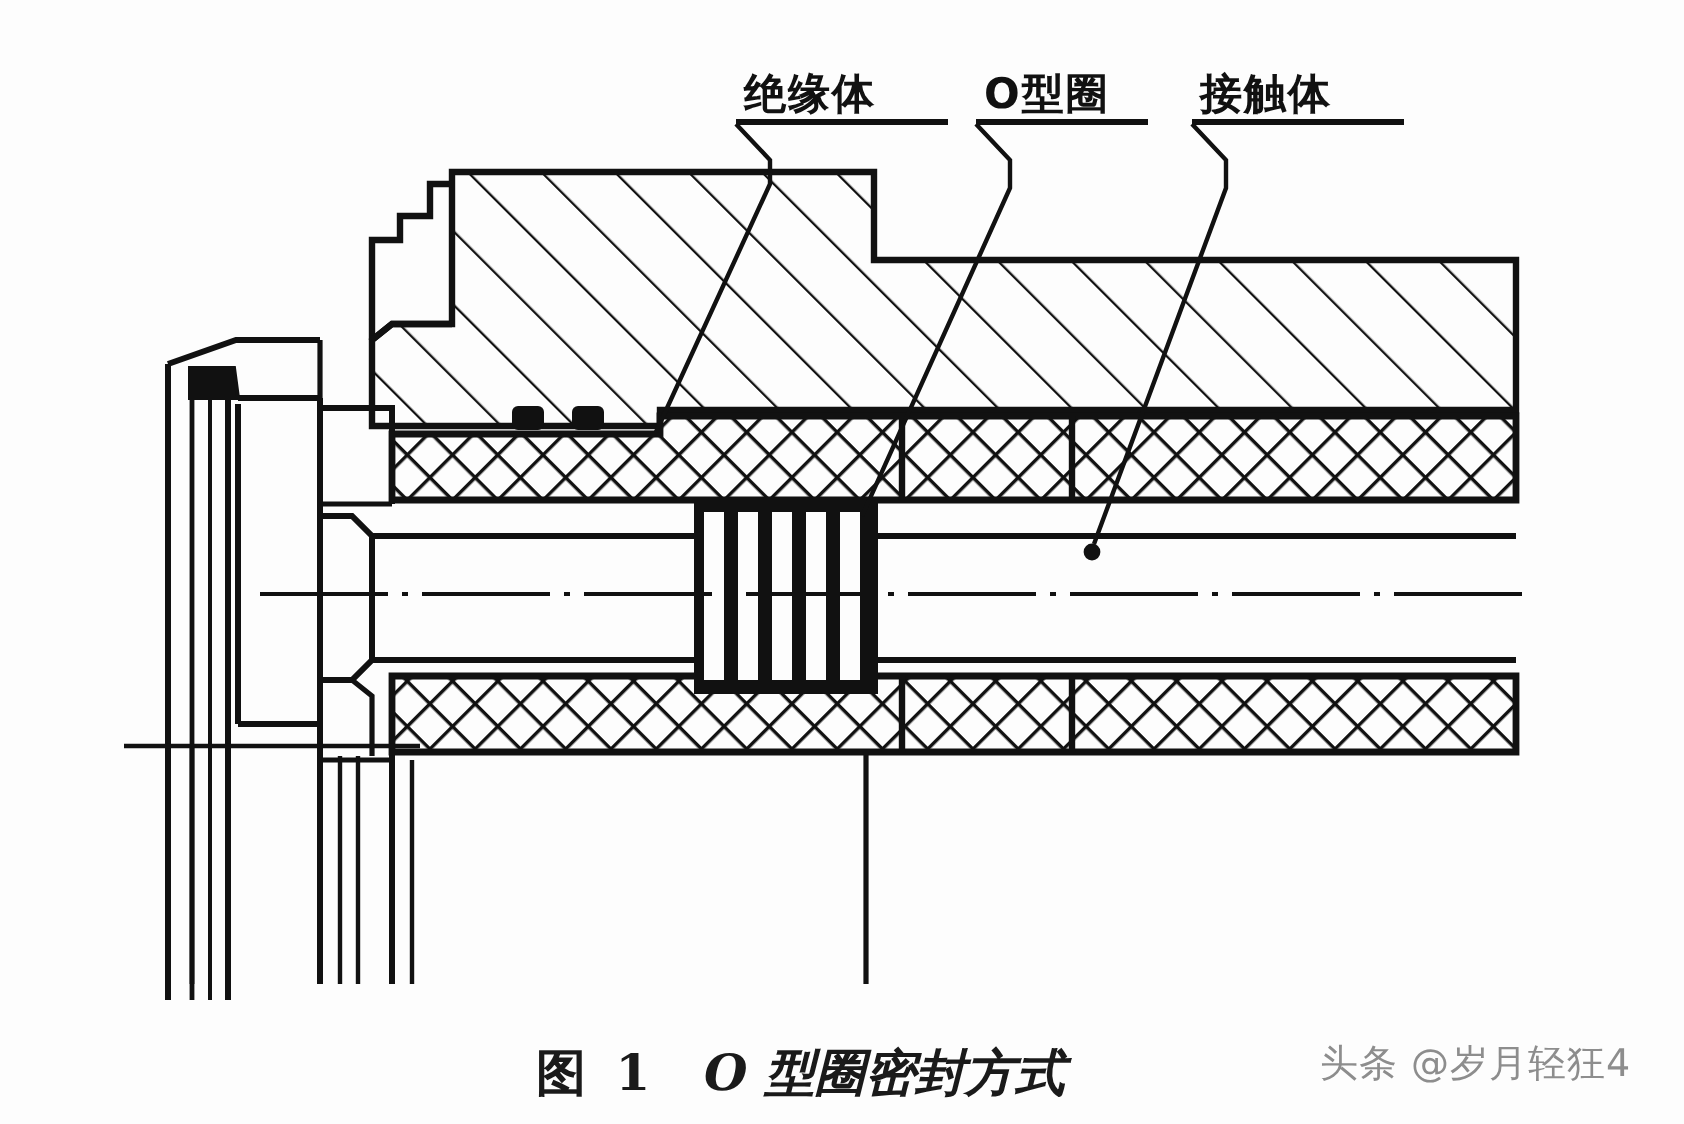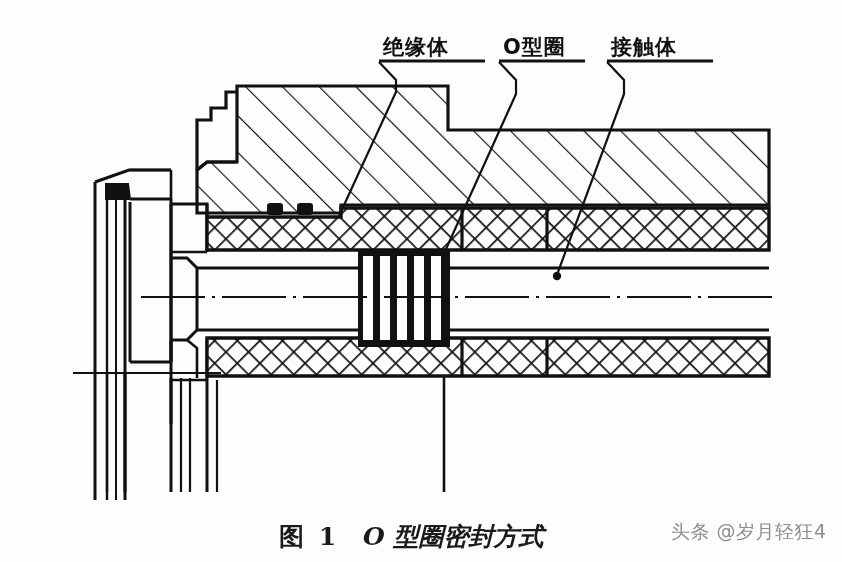--- a/index.html
+++ b/index.html
@@ -5,21 +5,20 @@
   html,body{margin:0;padding:0;background:#fff;}
   body{
     width:842px;height:562px;
     font-family:"DejaVu Sans","Liberation Sans",sans-serif;
     overflow:hidden;position:relative;
   }
   #figure-root{
     position:absolute;inset:0;
     width:692px;height:562px;
     background:#fdfdfd;
-    padding-left:11px;
   }
   svg#drawing{display:block;width:842px;height:562px;}
   .lbl{
     font-family:"DejaVu Sans","Liberation Sans",sans-serif;
     font-weight:bold;
     font-size:21px;
     fill:#111;
     letter-spacing:1px;
   }
   .cap{

